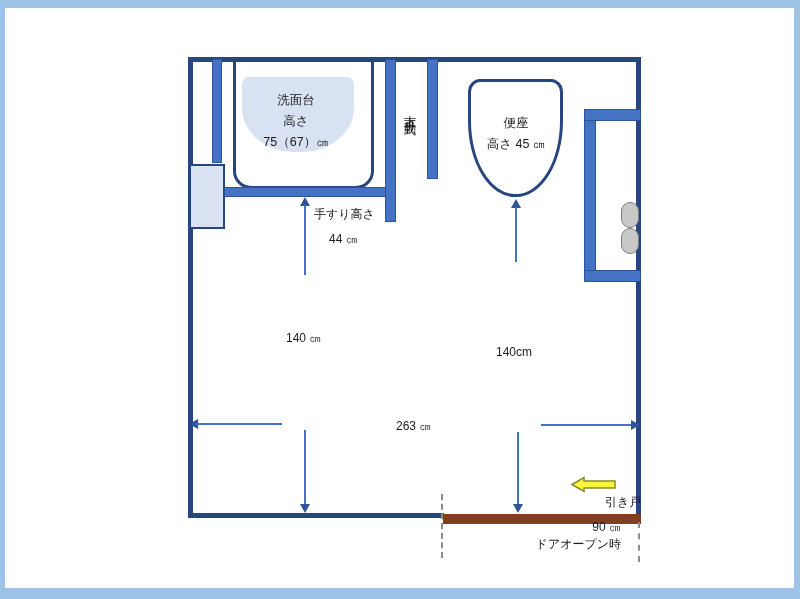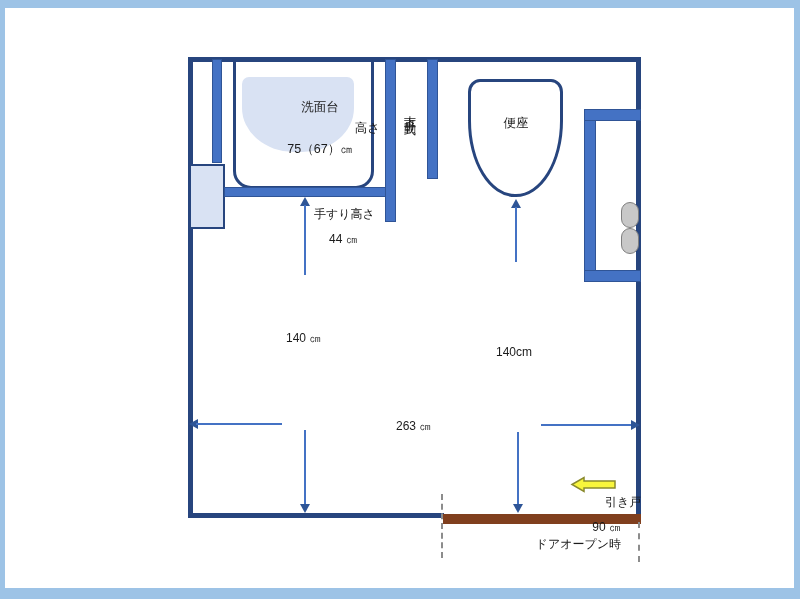--- a/index.html
+++ b/index.html
@@ -48,38 +48,39 @@
   <div class="abs frame" style="left:0;top:0;width:5px;height:599px;"></div>
   <div class="abs frame" style="left:794px;top:0;width:6px;height:599px;"></div>
 
   <div class="abs wall" style="left:188px;top:57px;width:453px;height:5px;"></div>
   <div class="abs wall" style="left:188px;top:57px;width:5px;height:461px;"></div>
   <div class="abs wall" style="left:636px;top:57px;width:5px;height:461px;"></div>
   <div class="abs wall" style="left:188px;top:513px;width:256px;height:5px;"></div>
 
   <div class="abs outline" style="left:233px;top:59px;width:141px;height:130px;border-radius:0 0 18px 18px;"></div>
   <div class="abs lightfill" style="left:242px;top:77px;width:112px;height:75px;border-radius:7px 7px 52px 52px / 7px 7px 44px 44px;"></div>
-  <div class="abs multiline" style="left:236px;top:97px;width:120px;margin-left:24px;">
+  <div class="abs multiline" style="left:236px;top:90px;width:120px;">
     <span style="display:block;">洗面台</span>
-    <span style="display:block;text-align:right;">高さ</span>
+    <span style="display:block;">高さ</span>
     <span style="display:block;">75（67）㎝</span>
   </div>
 
   <div class="abs bar" style="left:212px;top:59px;width:10px;height:104px;"></div>
   <div class="abs lightbox" style="left:189px;top:164px;width:36px;height:65px;"></div>
 
   <div class="abs bar" style="left:224px;top:187px;width:162px;height:10px;"></div>
 
   <div class="abs bar" style="left:385px;top:59px;width:11px;height:163px;"></div>
   <div class="abs bar" style="left:427px;top:59px;width:11px;height:120px;"></div>
   <div class="abs vtext" style="left:401px;top:106px;height:84px;">上下可動式</div>
 
   <div class="abs outline" style="left:468px;top:79px;width:95px;height:118px;border-radius:12px 12px 47px 47px / 13px 13px 76px 76px;"></div>
   <div class="abs multiline" style="left:466px;top:113px;width:100px;">
     <span style="display:block;">便座</span>
+    <span style="display:block;">高さ 45 ㎝</span>
   </div>
 
   <div class="abs bar" style="left:584px;top:109px;width:12px;height:173px;"></div>
   <div class="abs bar" style="left:584px;top:109px;width:57px;height:12px;"></div>
   <div class="abs bar" style="left:584px;top:270px;width:57px;height:12px;"></div>
   <div class="abs pill" style="left:621px;top:202px;width:18px;height:26px;"></div>
   <div class="abs pill" style="left:621px;top:228px;width:18px;height:26px;"></div>
 
   <div class="abs head head-up" style="left:300px;top:197px;"></div>
   <div class="abs dimv" style="left:304px;top:205px;height:70px;"></div>

